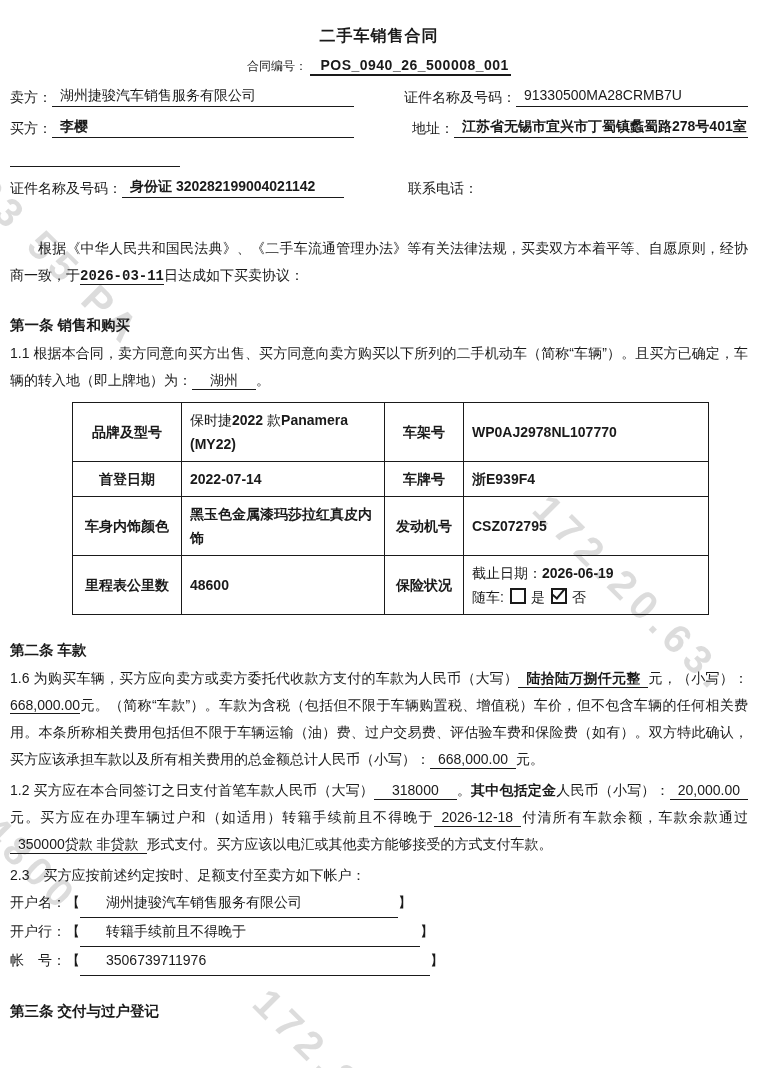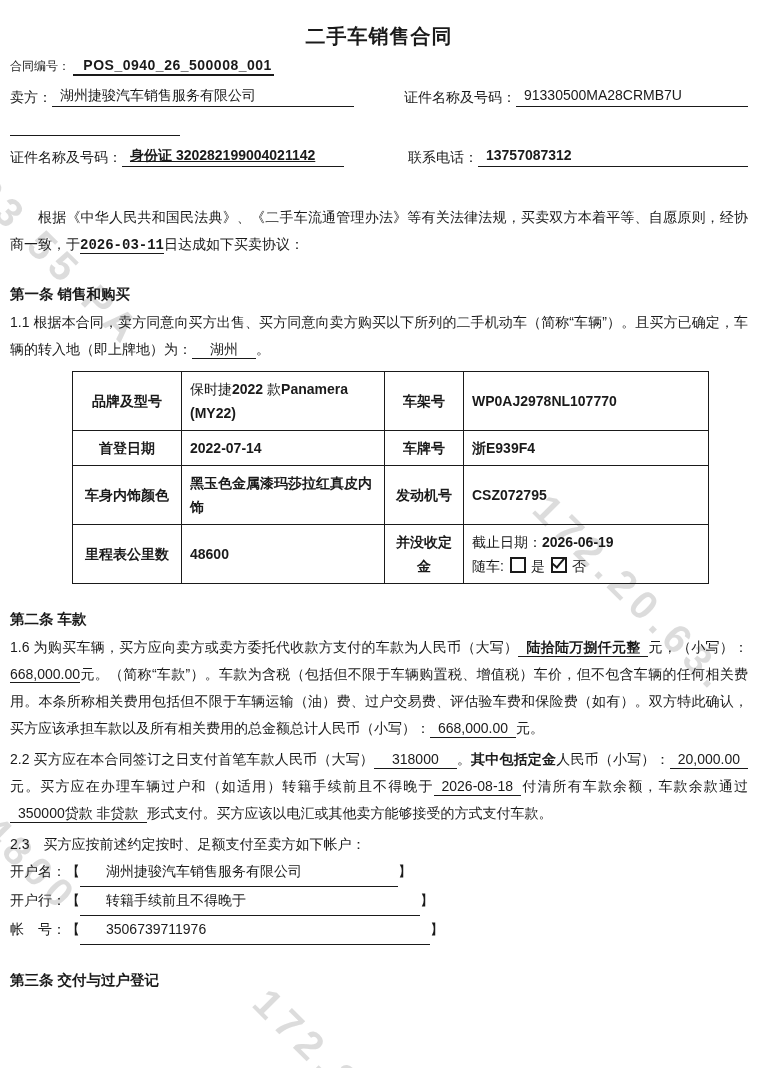--- a/index.html
+++ b/index.html
@@ -13,31 +13,31 @@
     position:absolute; z-index:0; pointer-events:none; white-space:nowrap;
     font-size:40px; font-weight:700; letter-spacing:7px; color:#c6c6c6; opacity:.6;
     transform-origin:0 0; transform:rotate(45deg);
   }
   .wm1 { left:-4px;  top:168px; }
   .wm2 { left:556px; top:486px; }
   .wm3 { left:-16px; top:786px; }
   .wm4 { left:276px; top:980px; }
   
   .content { position:relative; z-index:1; padding:26px 14px 0 10px; font-size:14px; line-height:20px; }
-  .title { margin:0; text-align:center; font-size:20px; font-weight:700; letter-spacing:1px; }
-  .cno-row { margin-top:9px; text-align:left; font-size:12px; }
+  .title { margin:0; text-align:center; font-size:16px; font-weight:700; letter-spacing:1px; }
+  .cno-row { margin-top:9px; text-align:center; font-size:12px; }
   .cno-value { font-size:14px; font-weight:700; border-bottom:2px solid #1a1a1a; padding:0 2px 1px 10px; letter-spacing:.5px; }
   .u  { border-bottom:1.5px solid #1a1a1a; }
   .b  { font-weight:700; }
   .n  { font-weight:400; }
   .prow { display:flex; align-items:flex-end; margin-top:9px; }
   .pl { white-space:nowrap; }
   .val { padding:0 4px 1px 8px; white-space:nowrap; overflow:hidden; }
   .w302 { width:302px; box-sizing:border-box; }
-  .w222 { width:222px; box-sizing:border-box;text-decoration:underline; }
+  .w222 { width:222px; box-sizing:border-box; }
   .flex1 { flex:1; }
   .gap50 { margin-left:50px; }
   .gap58 { margin-left:58px; }
   .gap64 { margin-left:64px; }
   .cont-underline { width:170px; height:14px; border-bottom:1.5px solid #1a1a1a; margin-top:14px; }
   .para { margin:0; text-align:justify; line-height:27px; }
   .preamble { margin-top:38px; text-indent:2em;font-family:Liberation Mono, monospace; }
   .sec-h { margin:0; margin-top:24px; font-size:14.5px; font-weight:700; line-height:22px; }
   .mt4 { margin-top:4px; }
   .px1 { padding:0 8px 1px 8px; }
@@ -81,28 +81,33 @@
       <span class="cno-value">POS_0940_26_500008_001</span>
     </div>
 
     <div class="prow">
       <span class="pl">卖方：</span>
       <span class="val u w302">湖州捷骏汽车销售服务有限公司</span>
       <span class="pl gap50">证件名称及号码：</span>
       <span class="val u flex1">91330500MA28CRMB7U</span>
     </div>
 
+    <div class="prow">
+      <span class="pl">买方：</span>
+      <span class="val u w302 b">李樱</span>
+      <span class="pl gap58">地址：</span>
+      <span class="val u flex1 b">江苏省无锡市宜兴市丁蜀镇蠡蜀路278号401室</span>
+    </div>
 
     <div class="cont-underline"></div>
 
     <div class="prow">
       <span class="pl">证件名称及号码：</span>
       <span class="val u w222 b">身份证 320282199004021142</span>
       <span class="pl gap64">联系电话：</span>
-      <span class="val u flex1 b">13757087312</span>
     </div>
 
     <p class="para preamble"><span>根据《中华人民共和国民法典》、《二手车流通管理办法》等有关法律法规，买卖双方本着平等、自愿原则，经协商一致，于</span><span class="u b">2026-03-11</span><span>日达成如下买卖协议：</span></p>
 
     <h2 class="sec-h">第一条 销售和购买</h2>
     <p class="para mt4"><span>1.1 根据本合同，卖方同意向买方出售、买方同意向卖方购买以下所列的二手机动车（简称“车辆”）。且买方已确定，车辆的转入地（即上牌地）为：</span><span class="u px2">湖州</span><span>。</span></p>
 
     <table class="veh">
       <tbody>
         <tr>
@@ -119,36 +124,36 @@
         </tr>
         <tr>
           <td class="c-label">车身内饰颜色</td>
           <td class="c-v1">黑玉色金属漆玛莎拉红真皮内饰</td>
           <td class="c-label2">发动机号</td>
           <td class="c-v2">CSZ072795</td>
         </tr>
         <tr>
           <td class="c-label">里程表公里数</td>
           <td class="c-v1">48600</td>
-          <td class="c-label2">并没收定金</td>
+          <td class="c-label2">保险状况</td>
           <td class="c-v2">
             <div><span class="n">截止日期：</span><span class="b">2026-06-19</span></div>
             <div class="n">
               <span>随车:</span><span class="cb"></span><span>是</span><span class="cb checked"></span><span>否</span>
             </div>
           </td>
         </tr>
       </tbody>
     </table>
 
     <h2 class="sec-h">第二条 车款</h2>
 
     <p class="para mt4"><span>1.6 为购买车辆，买方应向卖方或卖方委托代收款方支付的车款为人民币（大写）</span><span class="u b px1">陆拾陆万捌仟元整</span><span>元，（小写）：</span><span class="u">668,000.00</span><span>元。（简称“车款”）。车款为含税（包括但不限于车辆购置税、增值税）车价，但不包含车辆的任何相关费用。本条所称相关费用包括但不限于车辆运输（油）费、过户交易费、评估验车费和保险费（如有）。双方特此确认，买方应该承担车款以及所有相关费用的总金额总计人民币（小写）：</span><span class="u px1">668,000.00</span><span>元。</span></p>
 
-    <p class="para mt4"><span>2.2 买方应在本合同签订之日支付首笔车款人民币（大写）</span><span class="u px2">318000</span><span>。</span><span class="b">其中包括定金</span><span>人民币（小写）：</span><span class="u px1">20,000.00</span><span>元。买方应在办理车辆过户和（如适用）转籍手续前且不得晚于</span><span class="u px1">2026-08-18</span><span>付清所有车款余额，车款余款通过</span><span class="u px1">350000贷款 非贷款</span><span>形式支付。买方应该以电汇或其他卖方能够接受的方式支付车款。</span></p>
+    <p class="para mt4"><span>1.2 买方应在本合同签订之日支付首笔车款人民币（大写）</span><span class="u px2">318000</span><span>。</span><span class="b">其中包括定金</span><span>人民币（小写）：</span><span class="u px1">20,000.00</span><span>元。买方应在办理车辆过户和（如适用）转籍手续前且不得晚于</span><span class="u px1">2026-12-18</span><span>付清所有车款余额，车款余款通过</span><span class="u px1">350000贷款 非贷款</span><span>形式支付。买方应该以电汇或其他卖方能够接受的方式支付车款。</span></p>
 
     <p class="para mt4">2.3　买方应按前述约定按时、足额支付至卖方如下帐户：</p>
 
     <div class="acct"><span>开户名：【</span><span class="acct-val aw1">湖州捷骏汽车销售服务有限公司</span><span>】</span></div>
     <div class="acct"><span>开户行：【</span><span class="acct-val aw2">转籍手续前且不得晚于</span><span>】</span></div>
     <div class="acct"><span>帐　号：【</span><span class="acct-val aw3">3506739711976</span><span>】</span></div>
 
 
     <h2 class="sec-h">第三条 交付与过户登记</h2>
 

